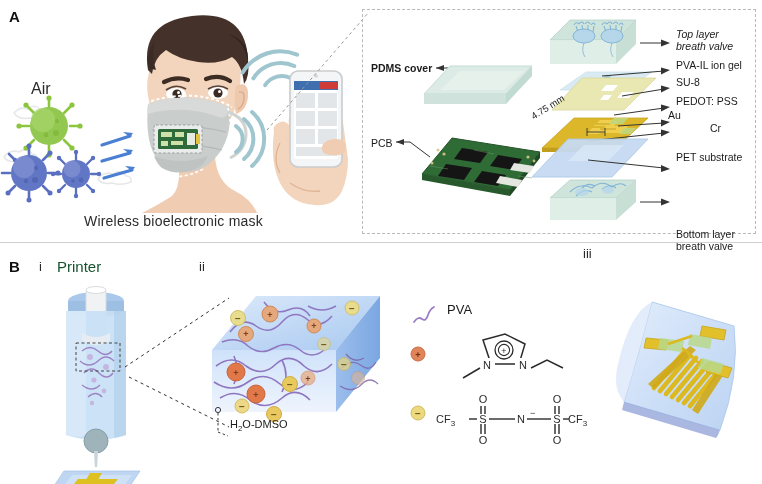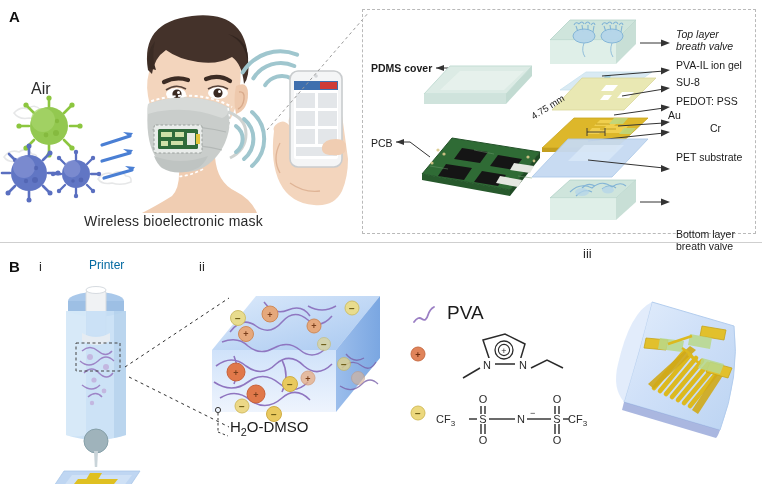--- a/index.html
+++ b/index.html
@@ -5,21 +5,21 @@
   html,body{margin:0;padding:0;background:#ffffff;}
   body{
     width:762px;height:484px;position:relative;overflow:hidden;
     font-family:"Liberation Sans","DejaVu Sans",sans-serif;
     color:#1b1b1b;
   }
   .fig{position:absolute;inset:0;}
   .abs{position:absolute;}
   .panel-letter{font-weight:bold;font-size:15px;color:#101010;letter-spacing:0;}
   .roman{font-size:13px;color:#2a2a2a;}
-  .sub-title{font-size:12px;color:#0369a1;margin-left:32px;}
+  .sub-title{font-size:15px;color:#14532d;}
   .lbl{font-size:10.5px;color:#1b1b1b;line-height:11.5px;white-space:nowrap;}
   .lbl2{font-size:10.5px;color:#1b1b1b;line-height:11.5px;}
   .caption{font-size:14px;color:#2b2b2b;letter-spacing:.2px;}
   .dashedbox{border:1.4px dashed #b9b9b9;border-radius:1px;}
   svg{display:block;overflow:visible;}
   .nowrap{white-space:nowrap;}
   sub{font-size:72%;}
   .divider{position:absolute;left:0;right:0;height:1px;background:#cfcfcf;}
 </style>
 </head>
@@ -545,28 +545,28 @@
           <text x="62" y="126">−</text>
           <text x="132" y="76">−</text>
       </g>
     </g>
 
     <circle cx="6" cy="118" r="2.6" fill="none" stroke="#3a3a3a" stroke-width="1"></circle>
     <path d="M6 121 L6 140" stroke="#3a3a3a" stroke-width="1" stroke-dasharray="2.5 2.5" fill="none"></path>
     <path d="M6 140 L16 144" stroke="#3a3a3a" stroke-width="1" stroke-dasharray="2.5 2.5" fill="none"></path>
   </svg>
 
-  <div class="abs nowrap" style="left:230px;top:418px;font-size:15px;color:#1b1b1b;">
+  <div class="abs nowrap" style="left:230px;top:418px;font-size:11px;color:#1b1b1b;">
     <span>H</span><sub>2</sub><span>O-DMSO</span>
   </div>
 
   <svg class="abs" style="left:411px;top:303px;" width="26" height="22" viewBox="0 0 26 22">
     <path d="M3 19 q4 -6 8 -3 q4 3 6 -4 q2 -6 6 -8" stroke="#9b7fc4" stroke-width="1.8" fill="none" stroke-linecap="round"></path>
   </svg>
-  <div class="abs" style="left:447px;top:302px;font-size:19px;color:#1b1b1b;">PVA</div>
+  <div class="abs" style="left:447px;top:302px;font-size:13px;color:#1b1b1b;">PVA</div>
 
   <svg class="abs" style="left:409px;top:345px;" width="18" height="18" viewBox="0 0 18 18">
     <circle cx="9" cy="9" r="7" fill="#e0845a" stroke="#c96d45" stroke-width="1"></circle>
     <text x="9" y="12.5" font-family="'Liberation Sans',sans-serif" font-size="9" font-weight="bold" fill="#6e2f10" text-anchor="middle">+</text>
   </svg>
 
   <svg class="abs" style="left:437px;top:330px;" width="150" height="54" viewBox="0 0 150 54">
 
     <path d="M46 10 L68 4 L88 14 L82 34 L54 34 Z" fill="none" stroke="#2b2b2b" stroke-width="1.5"></path>
 

